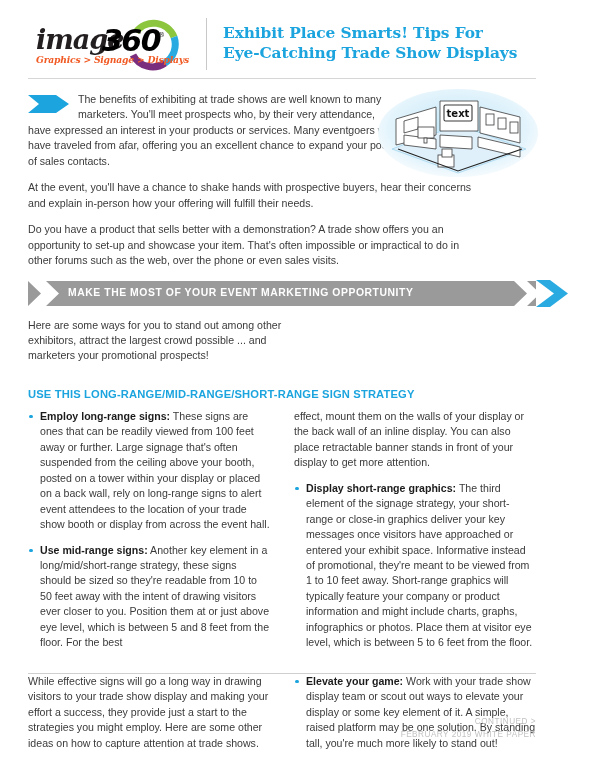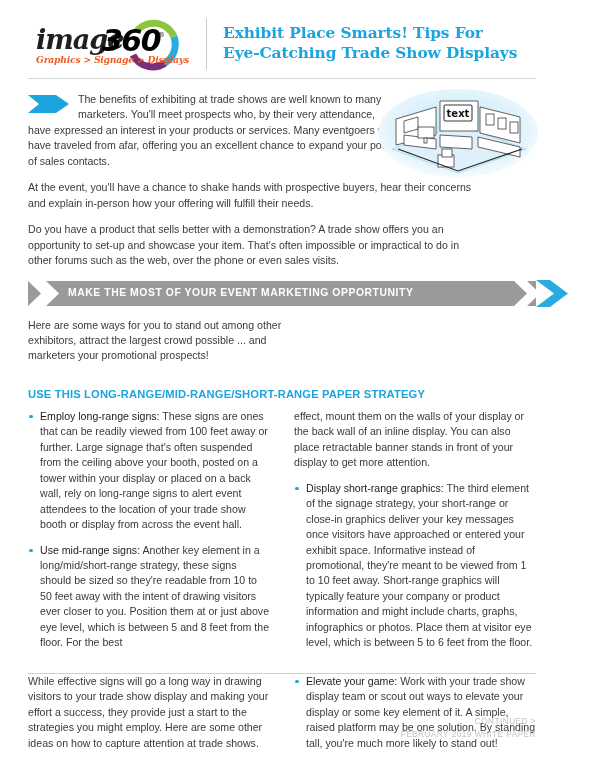--- a/index.html
+++ b/index.html
@@ -94,21 +94,21 @@
     color: #3a3a3a;
   }
   ul.bullets li::before {
     content: "";
     position: absolute;
     left: 1px; top: 6px;
     width: 3.5px; height: 3.5px;
     border-radius: 50%;
     background: #1BA4DE;
   }
-  ul.bullets li .lead { font-weight: normal; color: #1c1c1c; }
+  ul.bullets li .lead { font-weight: bold; color: #1c1c1c; }
   .cont-para { font-size: 10.6px; line-height: 1.46; color: #3a3a3a; margin: 0 0 10px 0; }
 
   
   .footer {
     position: absolute;
     right: 28px; bottom: 22px;
     text-align: right;
     color: #c2c2c2;
     font-size: 8.2px;
     letter-spacing: 0.5px;
@@ -211,21 +211,21 @@
     </svg>
     <div class="banner-text">MAKE THE MOST OF YOUR EVENT MARKETING OPPORTUNITY</div>
   </div>
 
   <div class="cols">
     <div class="col">
       <p>Here are some ways for you to stand out among other exhibitors, attract the largest crowd possible ... and marketers your promotional prospects!</p>
     </div>
   </div>
 
-  <div class="sec-head">USE THIS LONG-RANGE/MID-RANGE/SHORT-RANGE PAPER STRATEGY</div>
+  <div class="sec-head">USE THIS LONG-RANGE/MID-RANGE/SHORT-RANGE SIGN STRATEGY</div>
 
   <div class="cols" style="margin-top:0">
     <div class="col">
       <ul class="bullets">
         <li>
           <span class="lead">Employ long-range signs:</span><span> These signs are ones that can be readily viewed from 100 feet away or further. Large signage that's often suspended from the ceiling above your booth, posted on a tower within your display or placed on a back wall, rely on long-range signs to alert event attendees to the location of your trade show booth or display from across the event hall.</span>
         </li>
         <li>
           <span class="lead">Use mid-range signs:</span><span> Another key element in a long/mid/short-range strategy, these signs should be sized so they're readable from 10 to 50 feet away with the intent of drawing visitors ever closer to you. Position them at or just above eye level, which is between 5 and 8 feet from the floor. For the best</span>
         </li>

